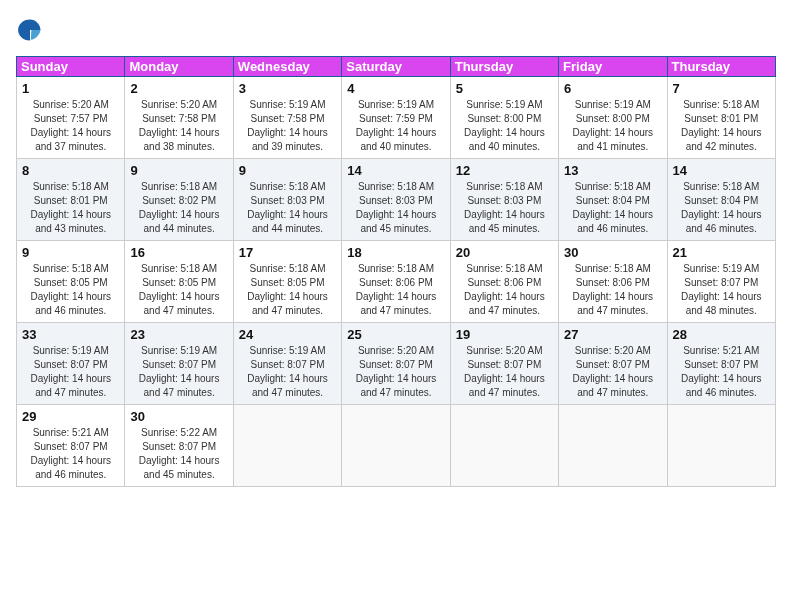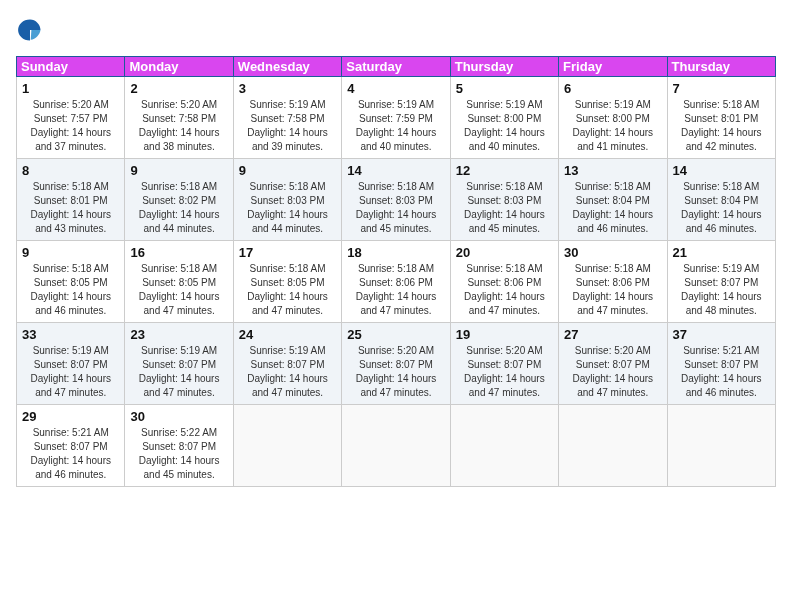--- a/index.html
+++ b/index.html
@@ -236,21 +236,21 @@
         </td>
         <td>
           <span class="day-num">19</span>
 <div class="day-info">Sunrise: 5:20 AM<br>Sunset: 8:07 PM<br>Daylight: 14 hours and 47 minutes.</div>
         </td>
         <td>
           <span class="day-num">27</span>
 <div class="day-info">Sunrise: 5:20 AM<br>Sunset: 8:07 PM<br>Daylight: 14 hours and 47 minutes.</div>
         </td>
         <td>
-          <span class="day-num">37</span>
+          <span class="day-num">28</span>
 <div class="day-info">Sunrise: 5:21 AM<br>Sunset: 8:07 PM<br>Daylight: 14 hours and 46 minutes.</div>
         </td>
       </tr>
       <tr>
         <td>
           <span class="day-num">29</span>
 <div class="day-info">Sunrise: 5:21 AM<br>Sunset: 8:07 PM<br>Daylight: 14 hours and 46 minutes.</div>
         </td>
         <td>
           <span class="day-num">30</span>

